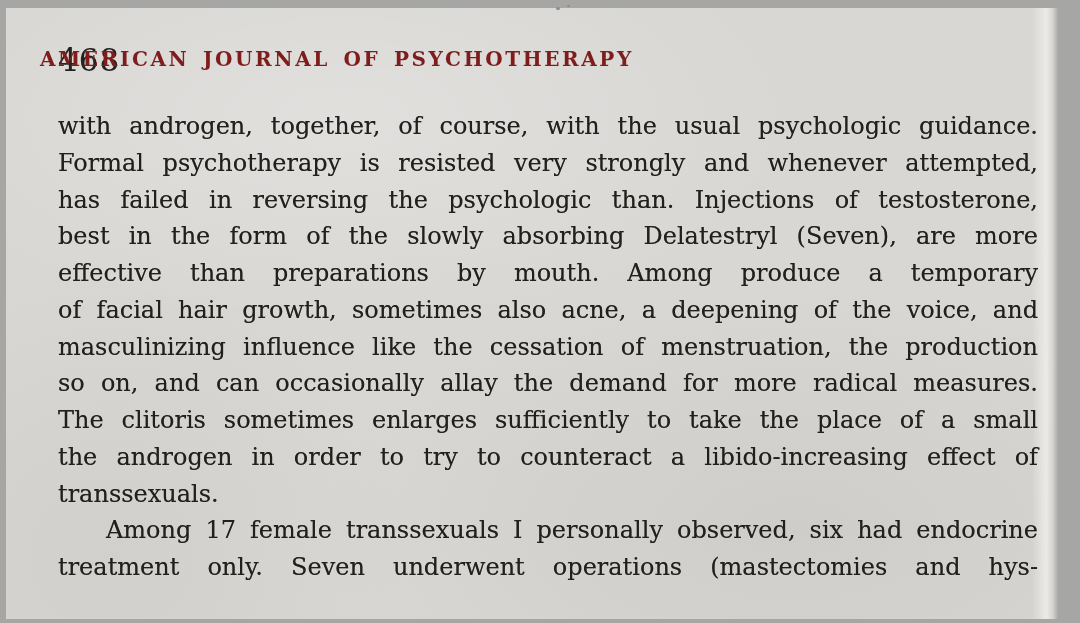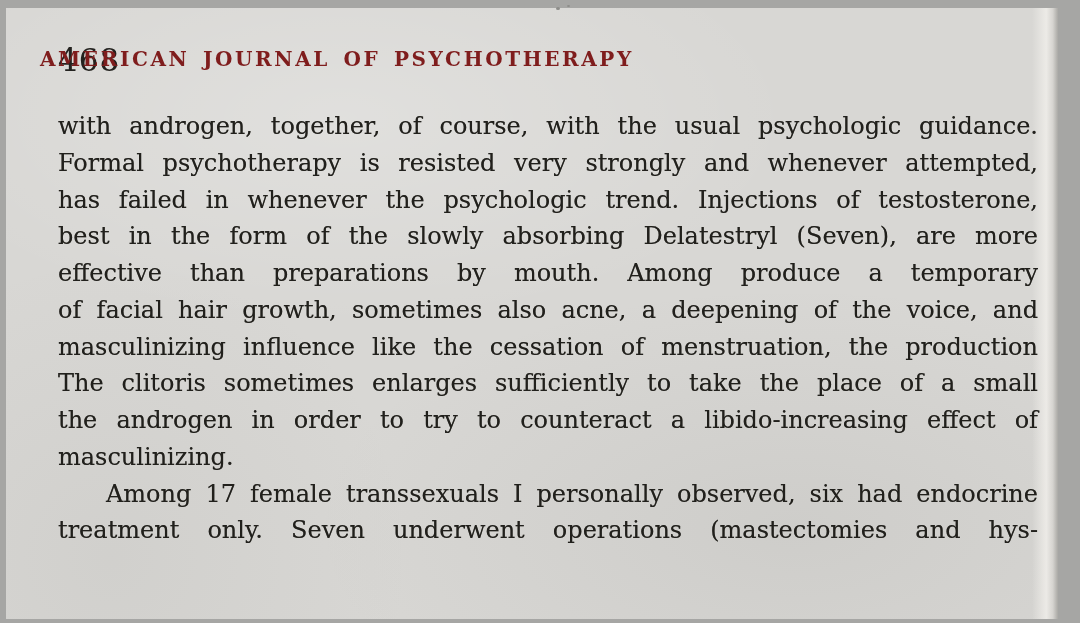--- a/index.html
+++ b/index.html
@@ -98,24 +98,25 @@
   <div class="fold-highlight"></div>
   <div class="speck a"></div>
   <div class="speck b"></div>
 
   <div class="page-number">468</div>
   <div class="running-head">AMERICAN JOURNAL OF PSYCHOTHERAPY</div>
 
   <div class="body-text">
     <div class="line">with androgen, together, of course, with the usual psychologic guidance.</div>
     <div class="line">Formal psychotherapy is resisted very strongly and whenever attempted,</div>
-    <div class="line">has failed in whenever the psychologic trend.  Injections of testosterone,</div>
+    <div class="line">has failed in reversing the psychologic than.  Injections of testosterone,</div>
     <div class="line">best in the form of the slowly absorbing Delatestryl (Seven), are more</div>
     <div class="line">effective than preparations by mouth.  Among produce a temporary</div>
     <div class="line">of facial hair growth, sometimes also acne, a deepening of the voice, and</div>
     <div class="line">masculinizing influence like the cessation of menstruation, the production</div>
+    <div class="line">so on, and can occasionally allay the demand for more radical measures.</div>
     <div class="line">The clitoris sometimes enlarges sufficiently to take the place of a small</div>
     <div class="line">the androgen in order to try to counteract a libido-increasing effect of</div>
-    <div class="line para-end">masculinizing.</div>
+    <div class="line para-end">transsexuals.</div>
     <div class="line indent">Among 17 female transsexuals I personally observed, six had endocrine</div>
     <div class="line">treatment only.  Seven underwent operations (mastectomies and hys-</div>
   </div>
 </div>
 
 </body></html>

